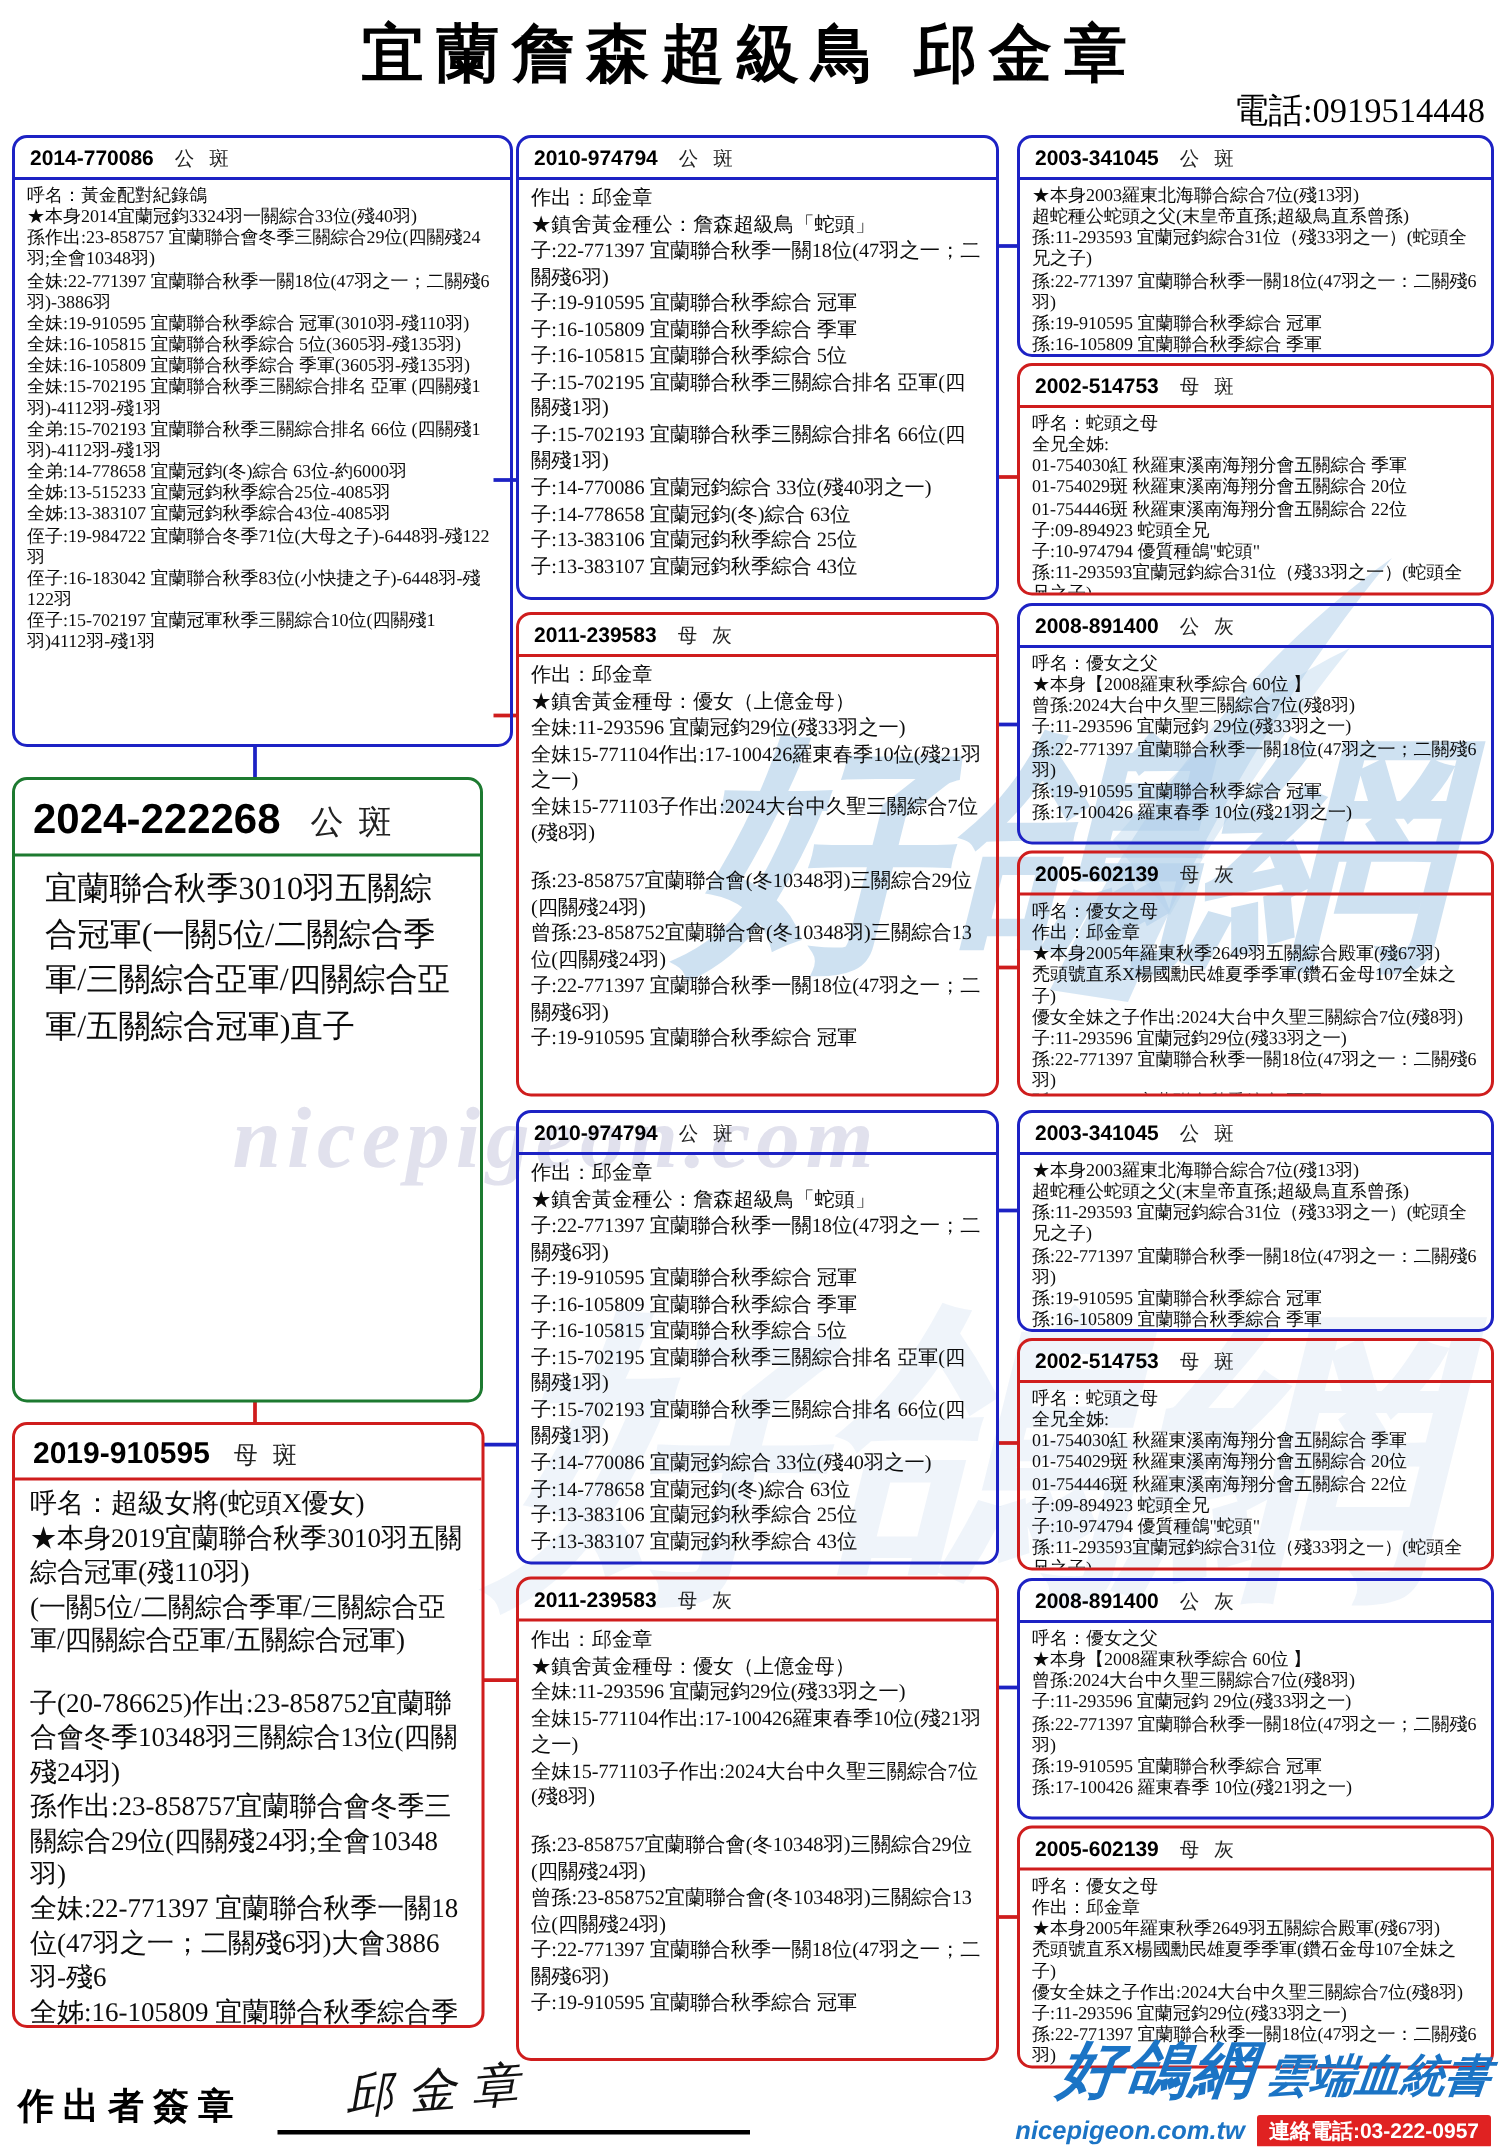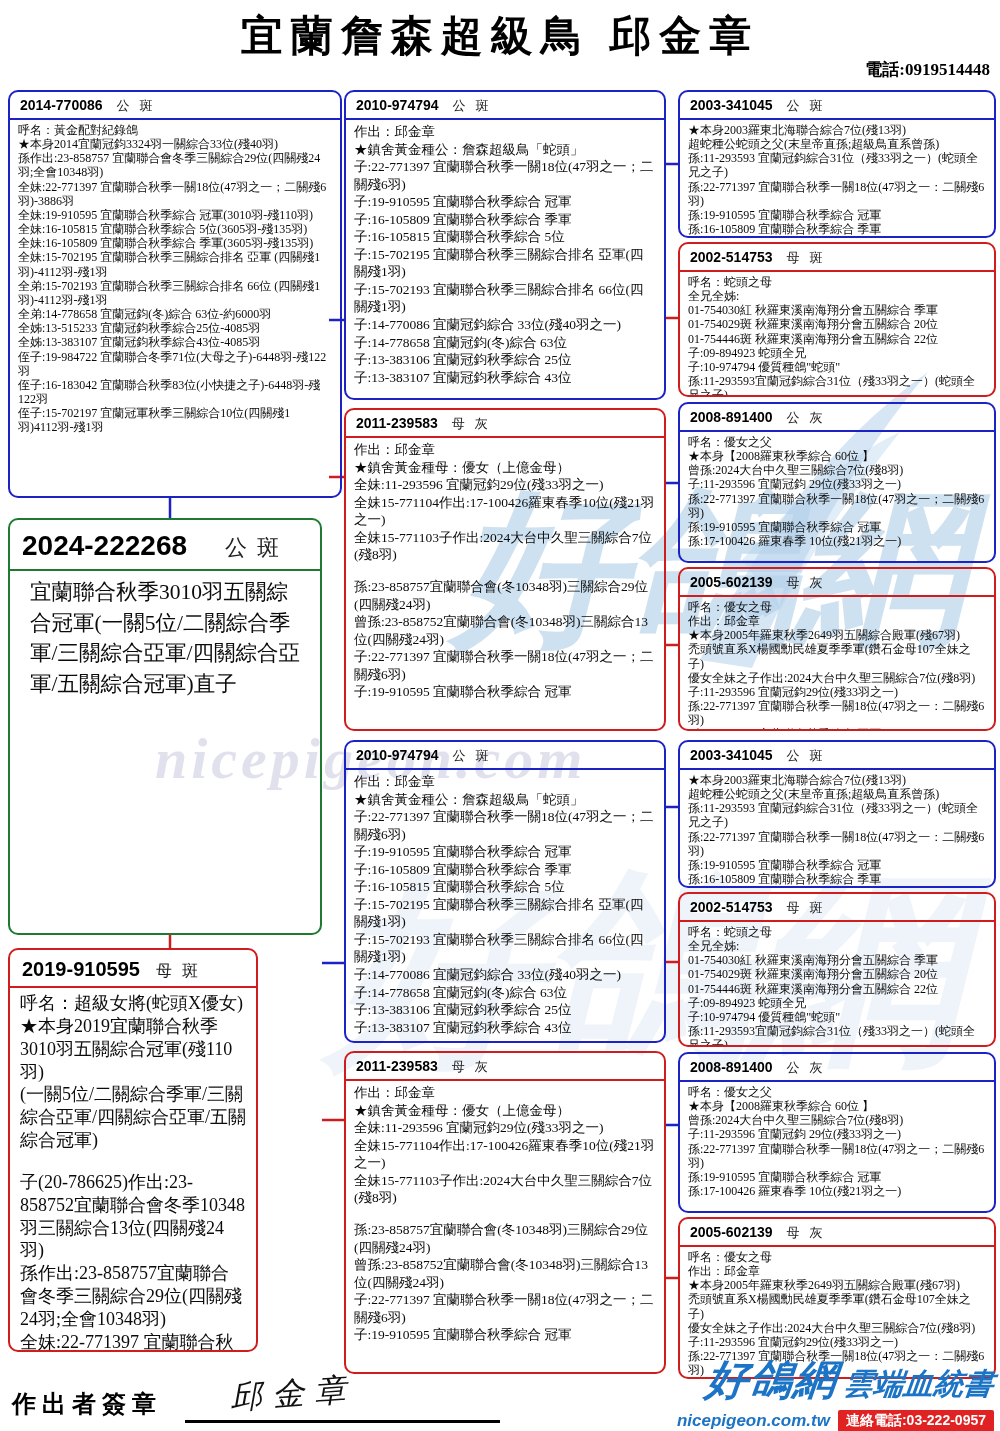--- a/index.html
+++ b/index.html
@@ -18,33 +18,33 @@
   .box{border:2px solid var(--c);}
   .bhead{display:flex;align-items:baseline;padding:5px 10px 3px 10px;border-bottom:2px solid var(--c);}
   .ring{font-family:"Liberation Sans","DejaVu Sans",sans-serif;font-weight:bold;color:#000;font-size:14px;}
   .sexcol{margin-left:14px;color:#222;font-size:13px;}
   .sexcol .feather{margin-left:10px;}
   .bbody{padding:3px 8px 2px 8px;color:#0b0b0b;font-size:12px;line-height:1.18;}
   .bl{min-height:1.05em;}
   
   .mid .bbody{font-size:13.5px;line-height:1.3;}
   
-  .big .bhead{padding:10px 12px 6px 12px;gap:18px;}
+  .big .bhead{padding:10px 12px 6px 12px;}
   .big .ring{font-size:28px;}
   .big .sexcol{font-size:22px;margin-left:20px;}
   .big .bbody{font-size:21.5px;line-height:1.42;padding:6px 20px;}
   
   .med .bhead{padding:8px 12px 4px 12px;}
   .med .ring{font-size:20px;}
   .med .sexcol{font-size:16px;margin-left:16px;}
   .med .bbody{font-size:18px;line-height:1.27;padding:4px 10px;}
   
   #page-title{position:absolute;left:0;top:8px;width:100%;text-align:center;z-index:2;
       font-size:42px;font-weight:bold;letter-spacing:8px;color:#000;}
-  #phone{position:absolute;right:10px;top:58px;z-index:2;font-size:17px;font-weight:bold;color:#000;}
+  #phone{position:absolute;right:10px;top:58px;z-index:2;font-size:23px;font-weight:normal;color:#000;}
   #sign-label{position:absolute;left:12px;top:1388px;z-index:3;font-size:24px;font-weight:bold;letter-spacing:6px;color:#000;}
   #sign-line{position:absolute;left:185px;top:1420px;width:315px;height:3px;background:#000;z-index:3;}
   #signature{position:absolute;left:230px;top:1372px;z-index:3;font-size:32px;color:#111;
       font-style:italic;transform:rotate(-4deg);letter-spacing:10px;}
   
   #np-logo{position:absolute;right:6px;top:1352px;z-index:3;text-align:right;}
   .np-row1{display:flex;align-items:baseline;justify-content:flex-end;font-style:italic;font-weight:bold;
       font-family:"Liberation Sans","DejaVu Sans",sans-serif;color:#1b74c5;transform:skewX(-6deg);}
   .np-brand{font-size:42px;letter-spacing:2px;}
   .np-suffix{font-size:30px;margin-left:6px;}
@@ -113,21 +113,21 @@
   <div class="box subject big" style="left:8px;top:518px;width:314px;height:417px">
     <div class="bhead">
       <span class="ring">2024-222268</span>
       <span class="sexcol"><span>公</span><span class="feather">斑</span></span>
     </div>
     <div class="bbody">
         <div class="bl">宜蘭聯合秋季3010羽五關綜合冠軍(一關5位/二關綜合季軍/三關綜合亞軍/四關綜合亞軍/五關綜合冠軍)直子</div>
       </div>
   </div>
 
-  <div class="box female med" style="left:8px;top:948px;width:250px;height:404px">
+  <div class="box female med" style="left:8px;top:948px;width:315px;height:404px">
     <div class="bhead">
       <span class="ring">2019-910595</span>
       <span class="sexcol"><span>母</span><span class="feather">斑</span></span>
     </div>
     <div class="bbody">
         <div class="bl">呼名：超級女將(蛇頭X優女)</div>
         <div class="bl">★本身2019宜蘭聯合秋季3010羽五關綜合冠軍(殘110羽)</div>
         <div class="bl">(一關5位/二關綜合季軍/三關綜合亞軍/四關綜合亞軍/五關綜合冠軍)</div>
         <div class="bl"></div>
         <div class="bl">子(20-786625)作出:23-858752宜蘭聯合會冬季10348羽三關綜合13位(四關殘24羽)</div>

